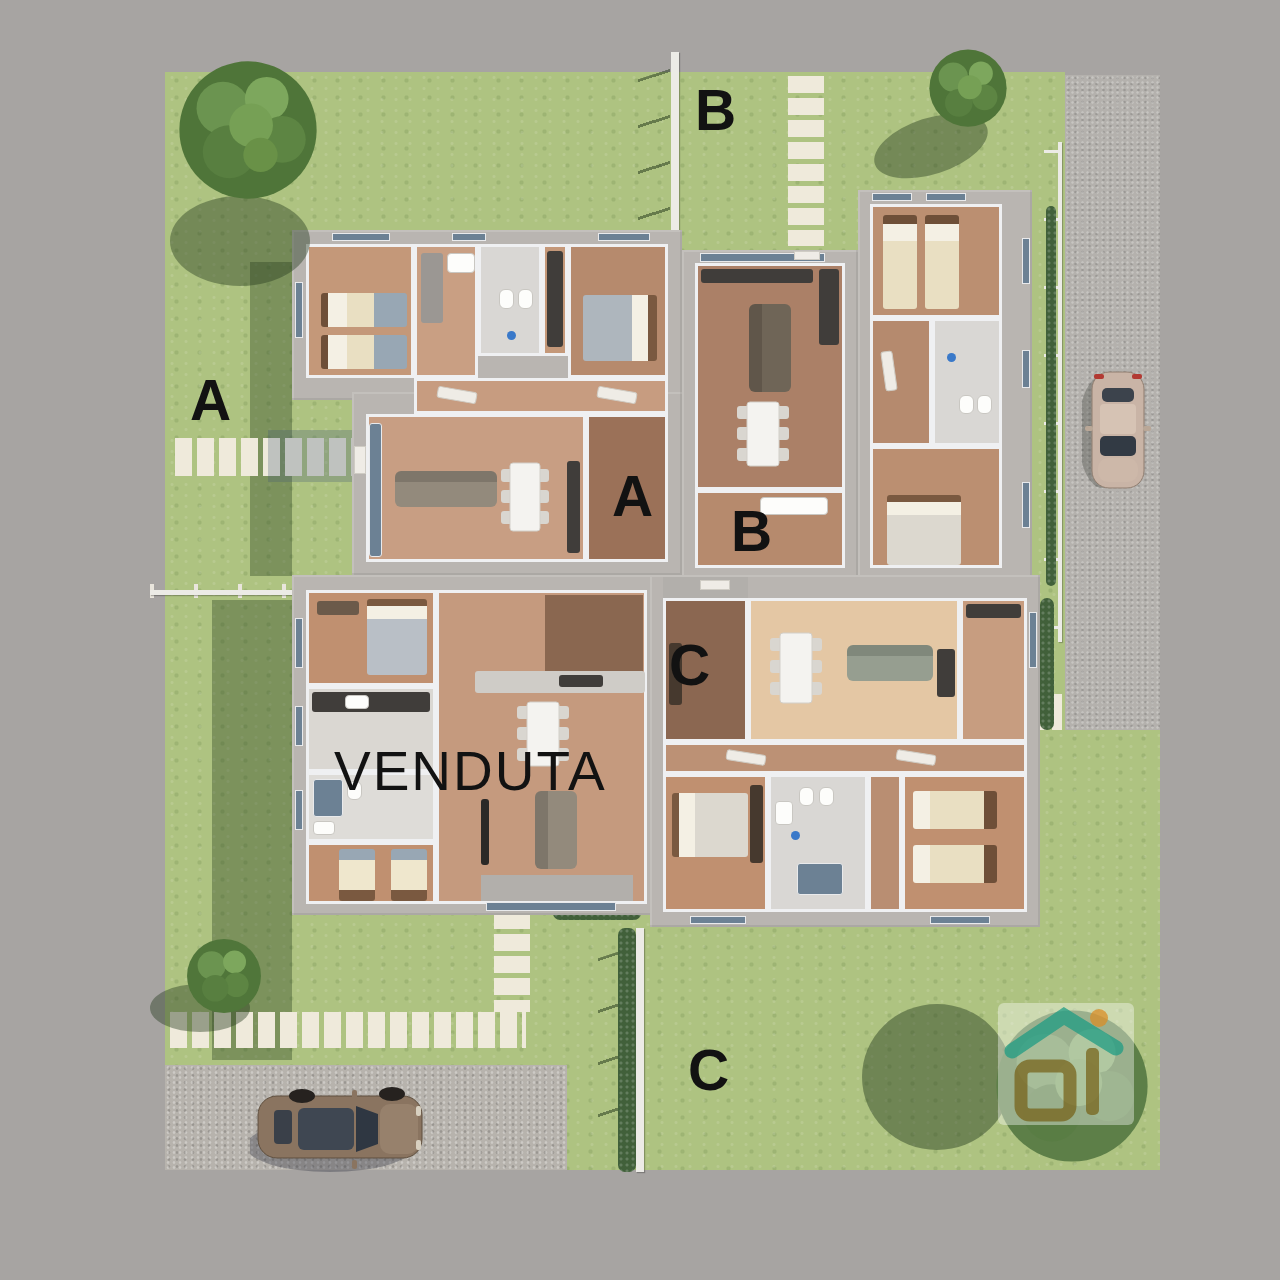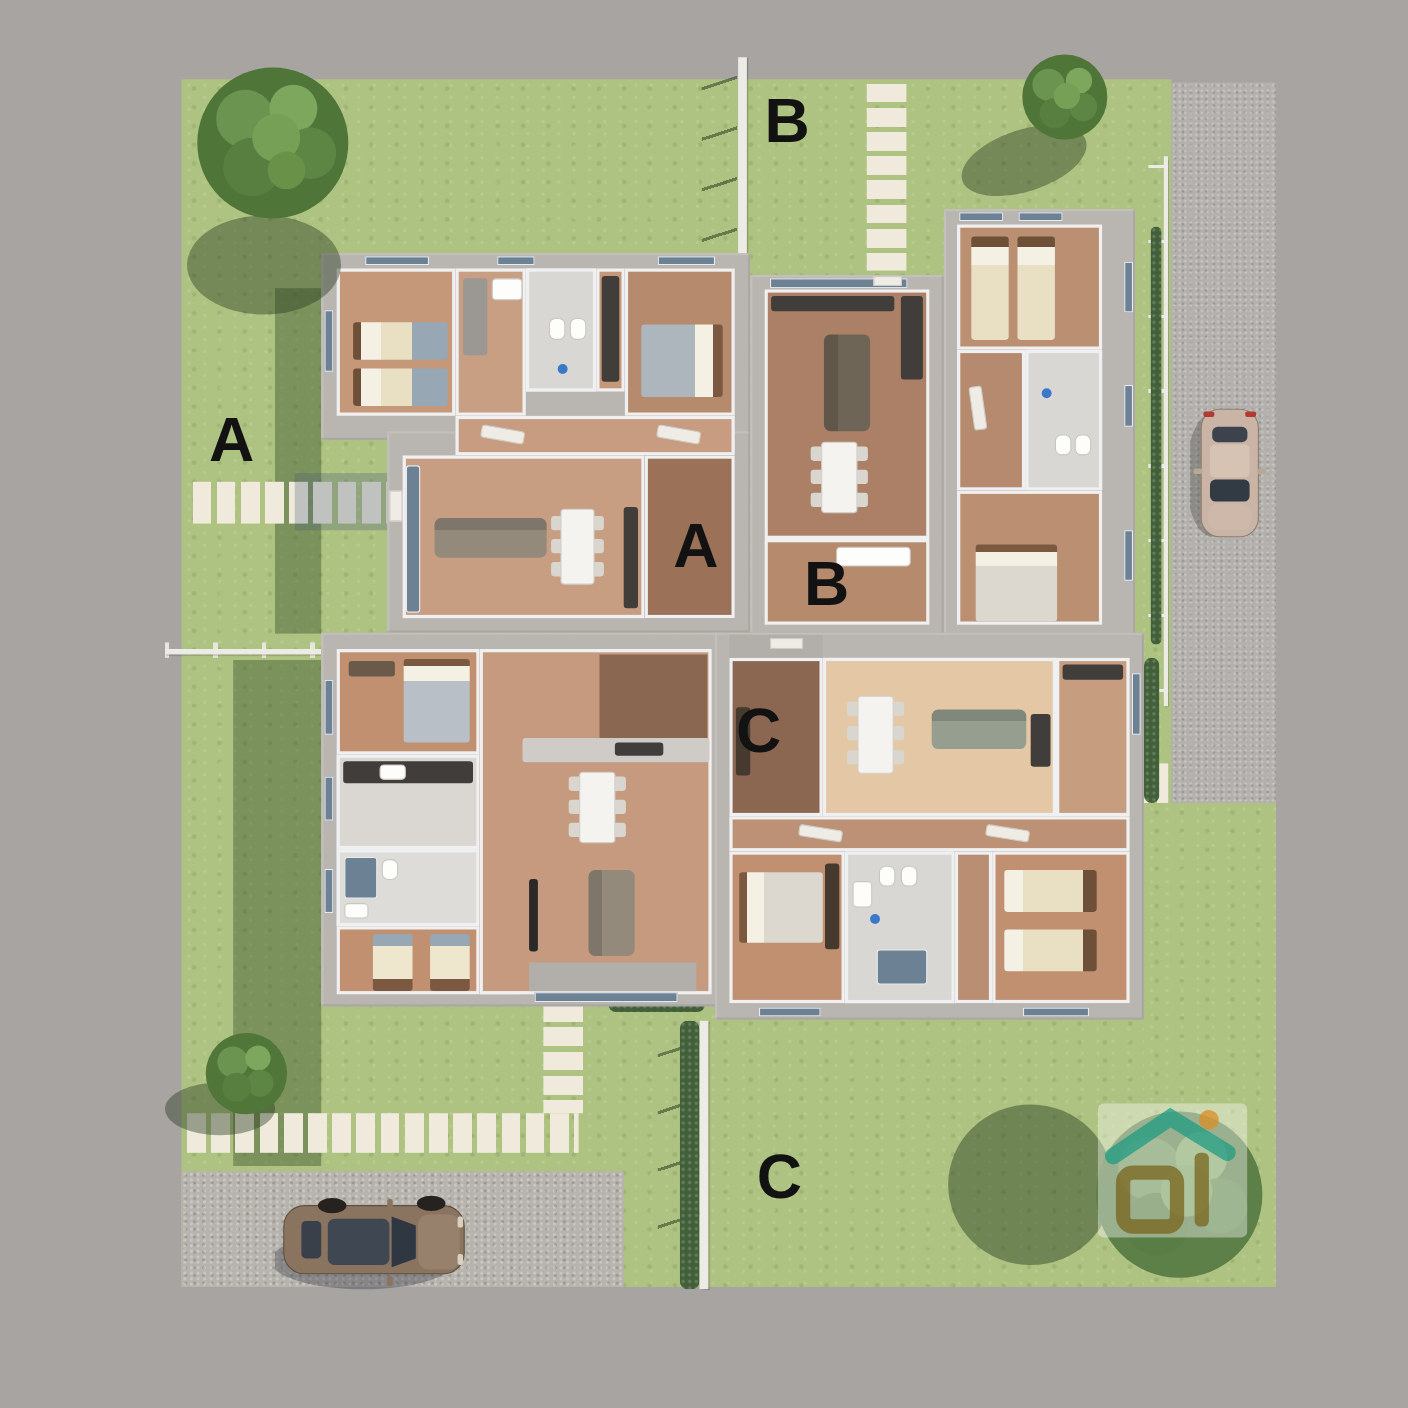--- a/index.html
+++ b/index.html
@@ -312,20 +312,21 @@
     <rect x="102" y="6" width="5" height="9" rx="2" fill="#8a7460"></rect>
       <rect x="102" y="76" width="5" height="9" rx="2" fill="#8a7460"></rect>
   </svg>
 
   <div class="a lbl" style="left:190px;top:372px;">A</div>
   <div class="a lbl" style="left:695px;top:82px;">B</div>
   <div class="a lbl" style="left:612px;top:468px;">A</div>
   <div class="a lbl" style="left:731px;top:503px;">B</div>
   <div class="a lbl" style="left:669px;top:637px;">C</div>
   <div class="a lbl" style="left:688px;top:1042px;">C</div>
+  <div class="a lbl-sold" style="left:334px;top:744px;">VENDUTA</div>
 
   <div class="a" style="left:998px;top:1003px;z-index:50;opacity:.92;" aria-label="Di">
     <svg width="136" height="126" viewBox="0 0 136 126">
       <rect x="0" y="0" width="136" height="122" rx="6" fill="rgba(255,255,255,0.42)"></rect>
       <path d="M14 48 L66 13 L118 45" stroke="#2aa189" stroke-width="15" stroke-linecap="round" fill="none" opacity="0.85"></path>
       <circle cx="101" cy="15" r="9" fill="#dd9330" opacity="0.85"></circle>
       <rect x="23" y="63" width="49" height="49" rx="9" fill="none" stroke="#7c671f" stroke-width="13" opacity="0.8"></rect>
       <rect x="88" y="45" width="13" height="67" rx="5" fill="#7c671f" opacity="0.8"></rect>
     </svg>
   </div>

